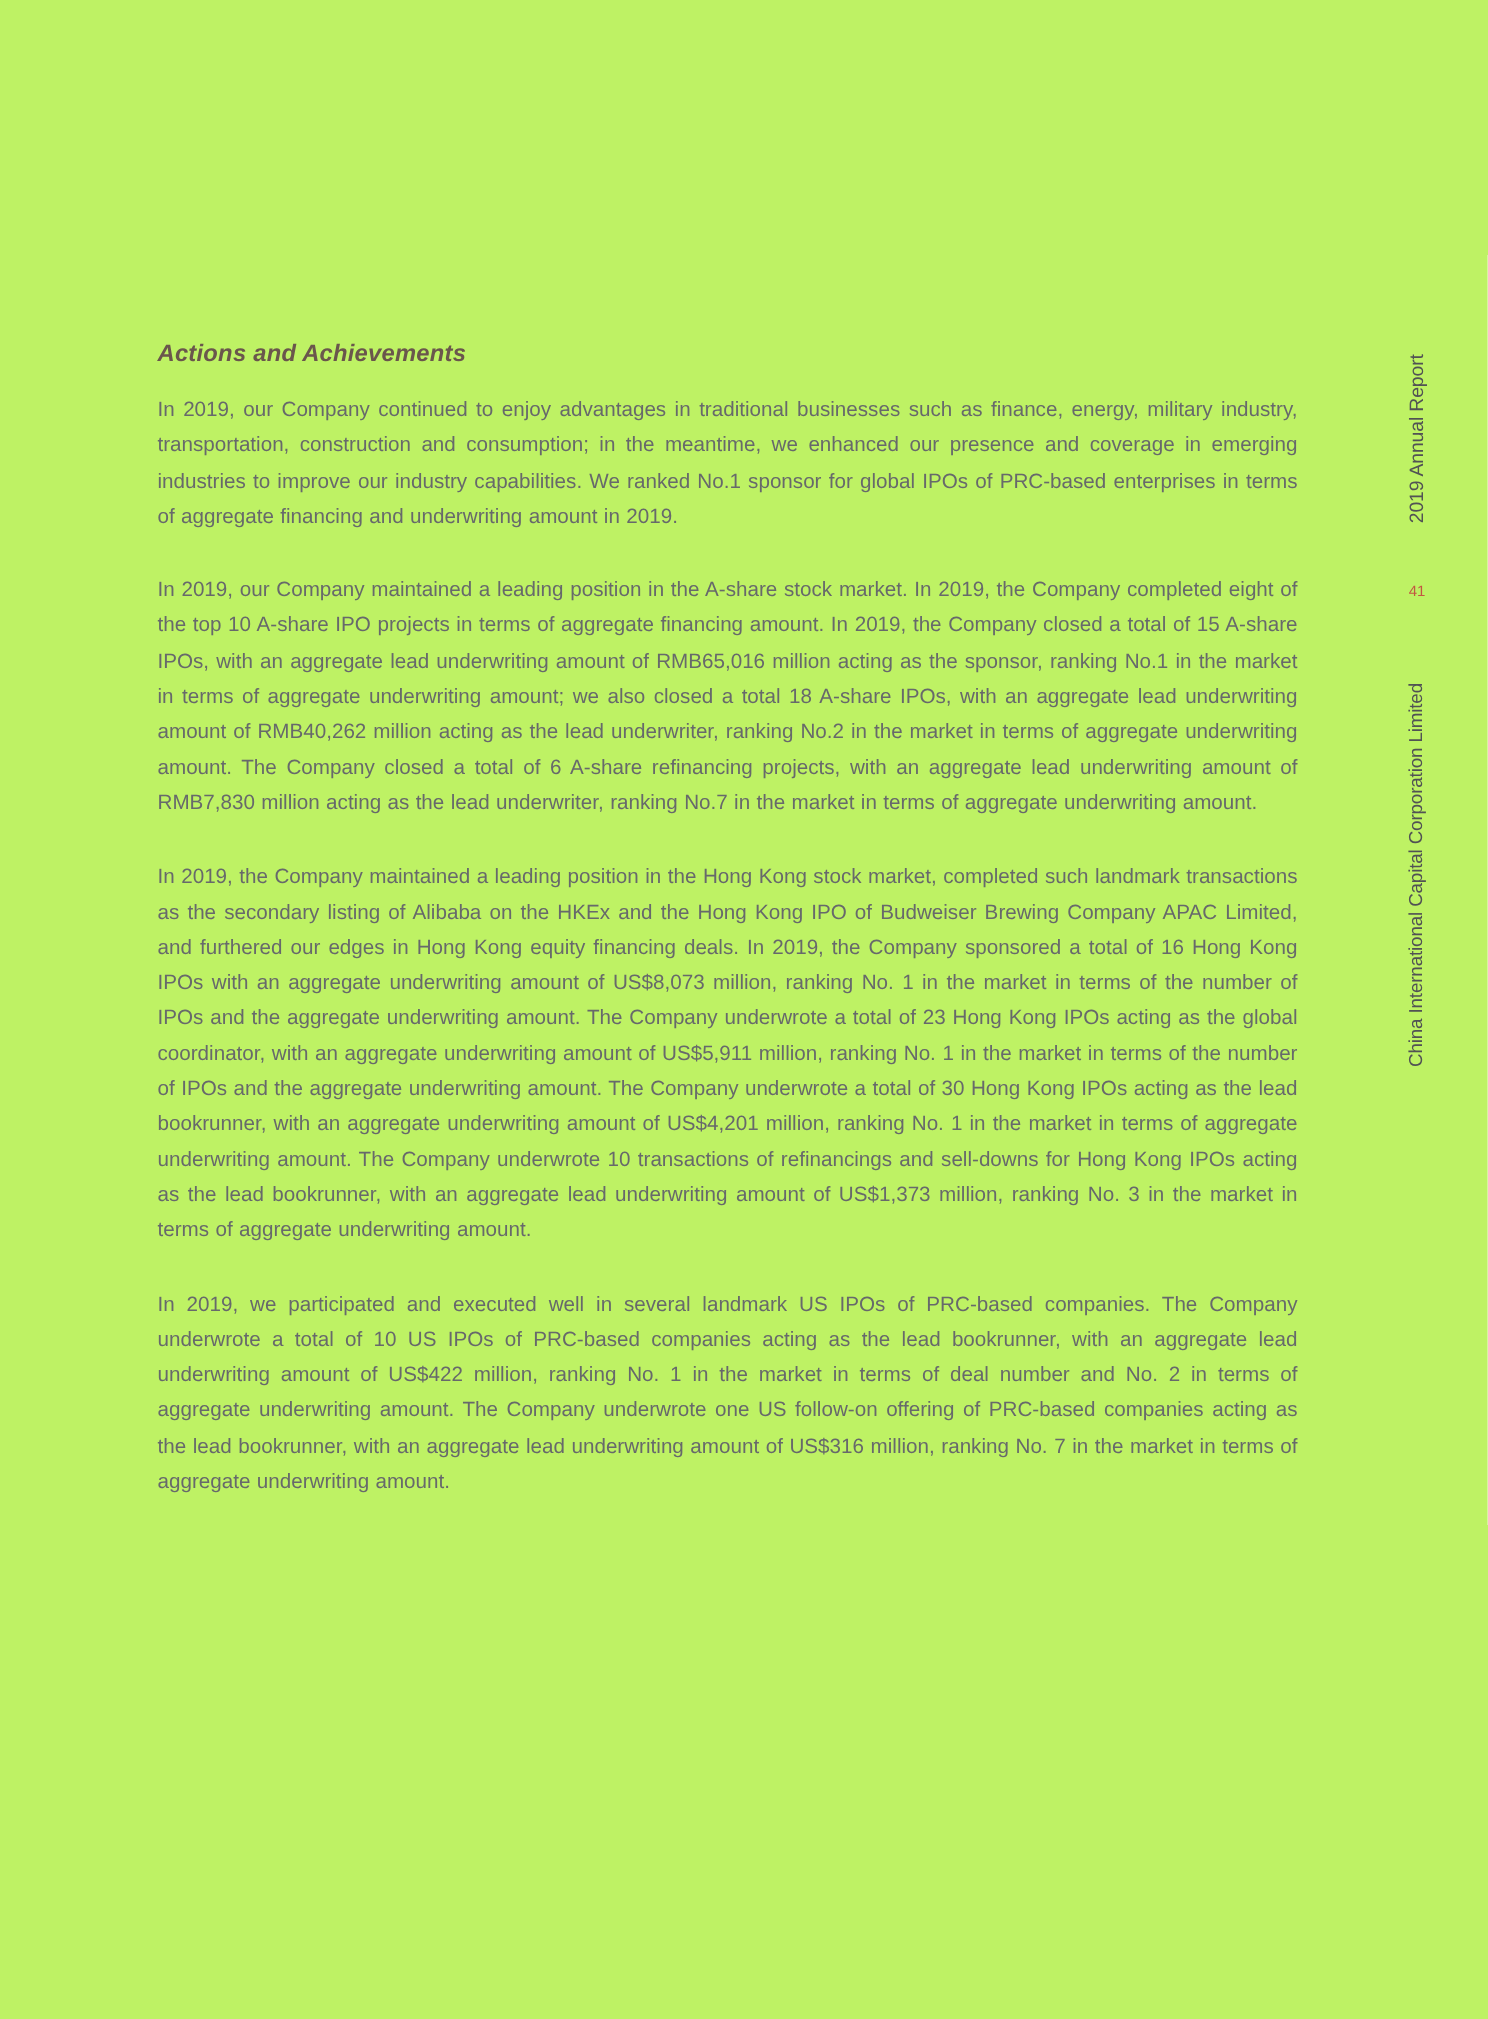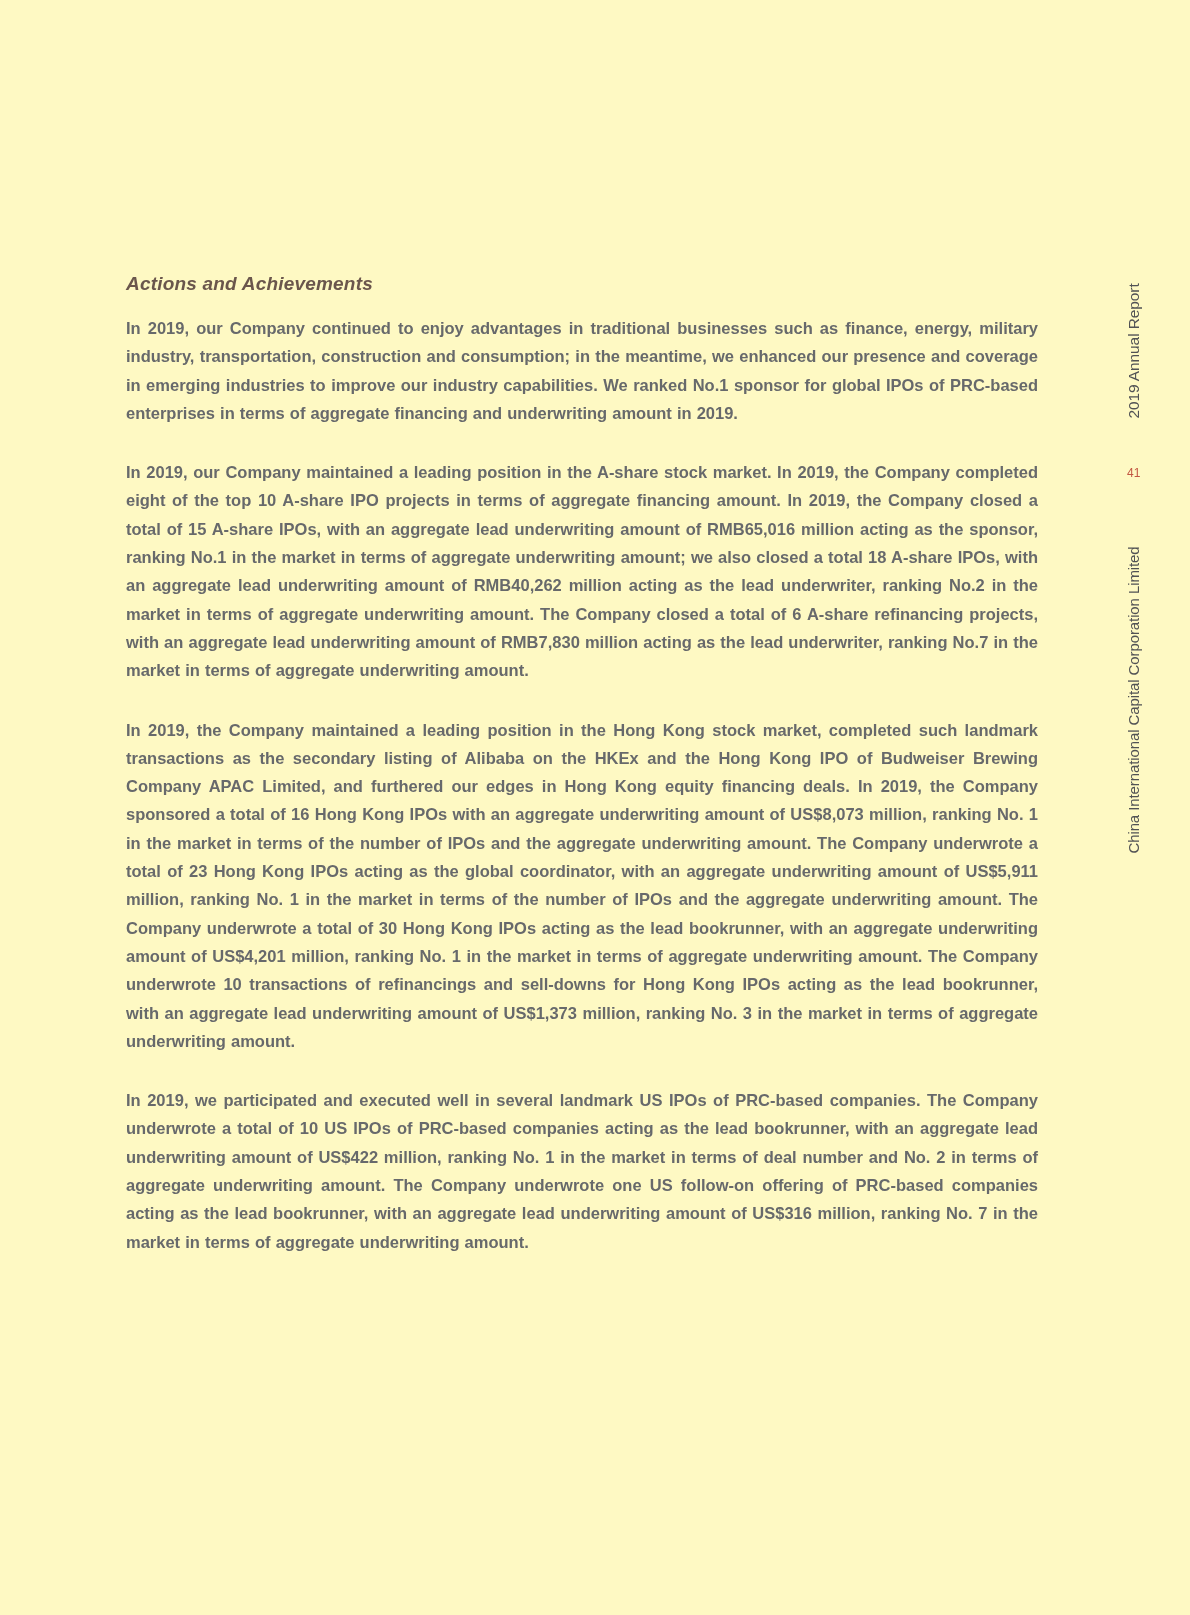--- a/index.html
+++ b/index.html
@@ -10,21 +10,21 @@
   body {
     position: relative;
     width: 1190px;
     height: 1615px;
     font-family: "Liberation Sans", "DejaVu Sans", sans-serif;
     overflow: hidden;
   }
   .page {
     position: absolute;
     inset: 0;
-    background: #fef9c3;
+    background: #bef264;
   }
   .content-column {
     position: absolute;
     left: 126px;
     top: 271px;
     width: 920px;
   }
   .section-heading {
     font-size: 19px;
     font-weight: bold;
@@ -34,21 +34,20 @@
     margin: 0 0 17px 0;
     line-height: 26px;
   }
   .body-paragraph {
     font-size: 16.5px;
     line-height: 28.3px;
     color: #67696b;
     text-align: justify;
     margin: 0 8px 31px 0;
     word-spacing: 0.5px;
-    font-weight: bold;
   }
   
   .vtext {
     position: absolute;
     white-space: nowrap;
     transform: translate(-50%, -50%) rotate(-90deg);
     font-size: 15.5px;
     color: #515254;
     letter-spacing: -0.1px;
   }

